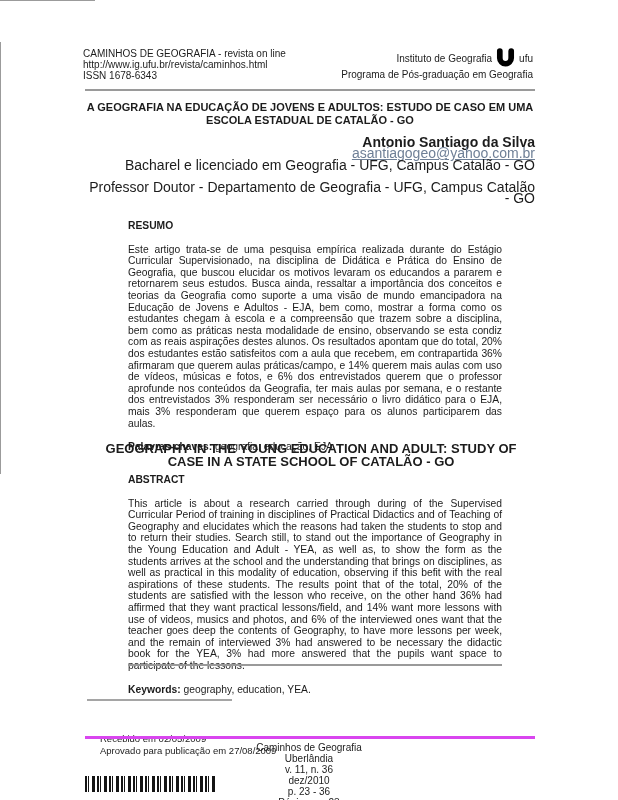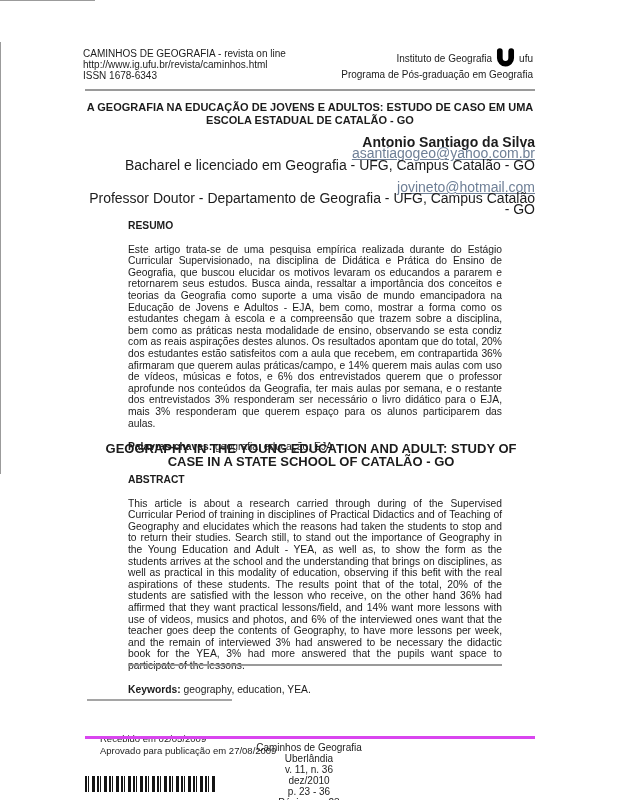--- a/index.html
+++ b/index.html
@@ -84,21 +84,20 @@
 
 <div class="abs title-pt">A GEOGRAFIA NA EDUCAÇÃO DE JOVENS E ADULTOS: ESTUDO DE CASO EM UMA ESCOLA ESTADUAL DE CATALÃO - GO</div>
 
 <div class="abs authors">
   <div class="author">
     <div class="author-name">Antonio Santiago da Silva</div>
     <div class="author-email"><a href="#">asantiagogeo@yahoo.com.br</a></div>
     <div>Bacharel e licenciado em Geografia - UFG, Campus Catalão - GO</div>
   </div>
   <div class="author">
-    <div class="author-email"><a href="#">jovineto@hotmail.com</a></div>
     <div>Professor Doutor - Departamento de Geografia - UFG, Campus Catalão - GO</div>
   </div>
 </div>
 
 <div class="abs resumo">
   <div class="block-heading">RESUMO</div>
   <div class="block-body">Este artigo trata-se de uma pesquisa empírica realizada durante do Estágio Curricular Supervisionado, na disciplina de Didática e Prática do Ensino de Geografia, que buscou elucidar os motivos levaram os educandos a pararem e retornarem seus estudos. Busca ainda, ressaltar a importância dos conceitos e teorias da Geografia como suporte a uma visão de mundo emancipadora na Educação de Jovens e Adultos - EJA, bem como, mostrar a forma como os estudantes chegam à escola e a compreensão que trazem sobre a disciplina, bem como as práticas nesta modalidade de ensino, observando se esta condiz com as reais aspirações destes alunos. Os resultados apontam que do total, 20% dos estudantes estão satisfeitos com a aula que recebem, em contrapartida 36% afirmaram que querem aulas práticas/campo, e 14% querem mais aulas com uso de vídeos, músicas e fotos, e 6% dos entrevistados querem que o professor aprofunde nos conteúdos da Geografia, ter mais aulas por semana, e o restante dos entrevistados 3% responderam ser necessário o livro didático para o EJA, mais 3% responderam que querem espaço para os alunos participarem das aulas.</div>
   <div class="block-keywords">
     <span class="kw-label">Palavras-chaves:</span><span> geografia, educação, EJA.</span>
   </div>

